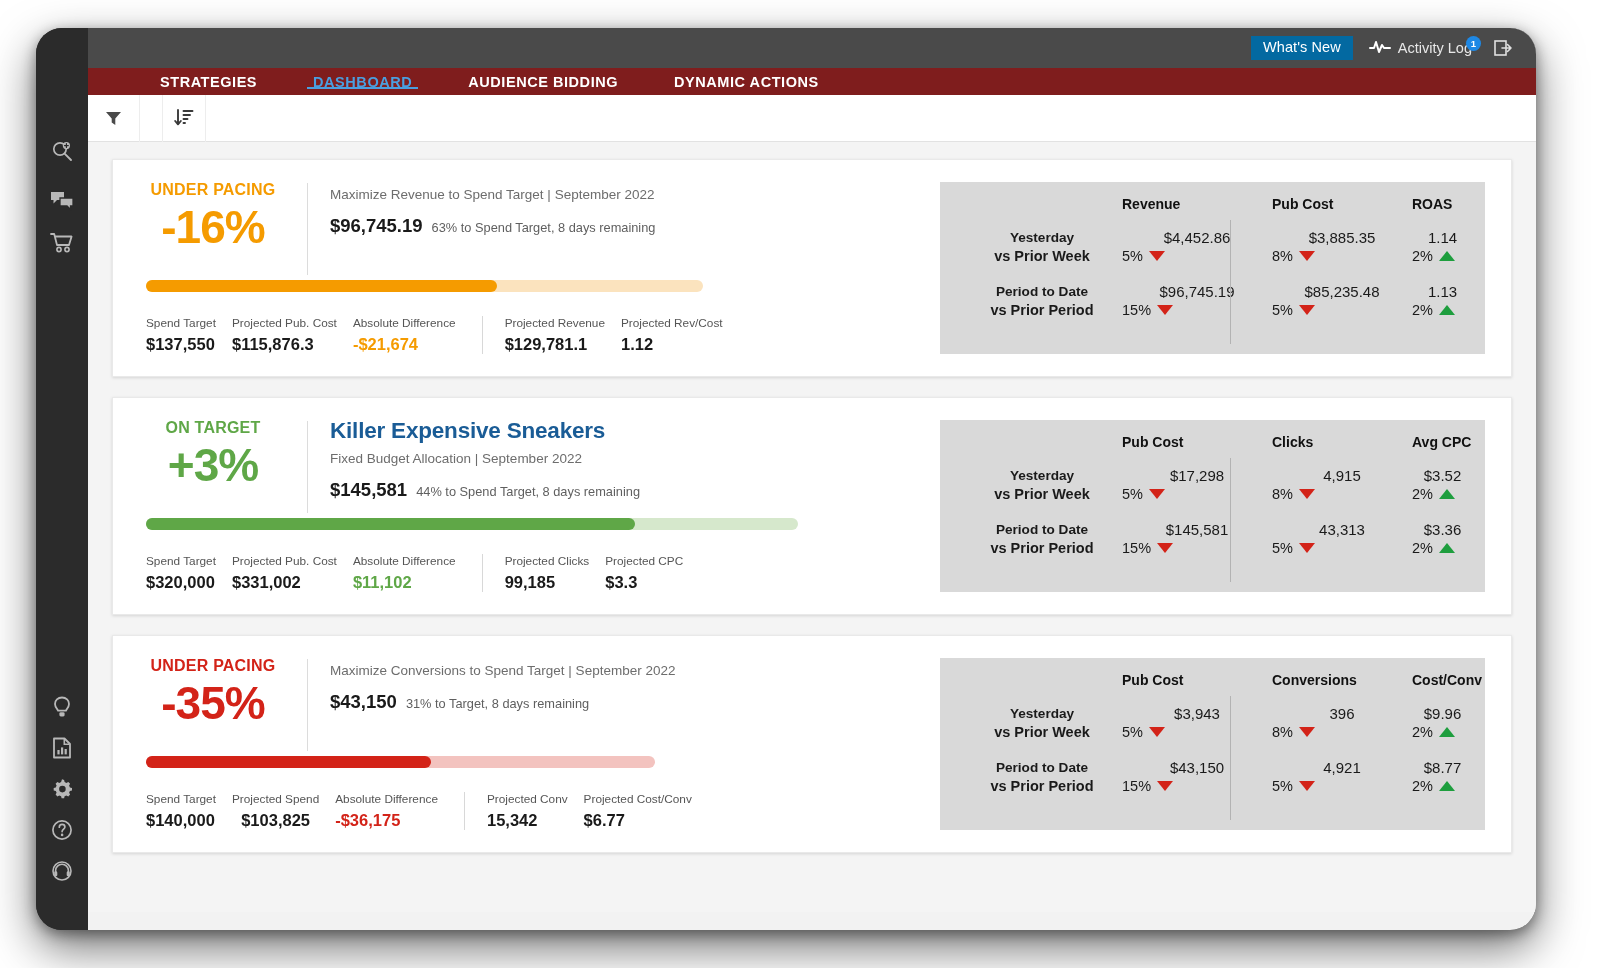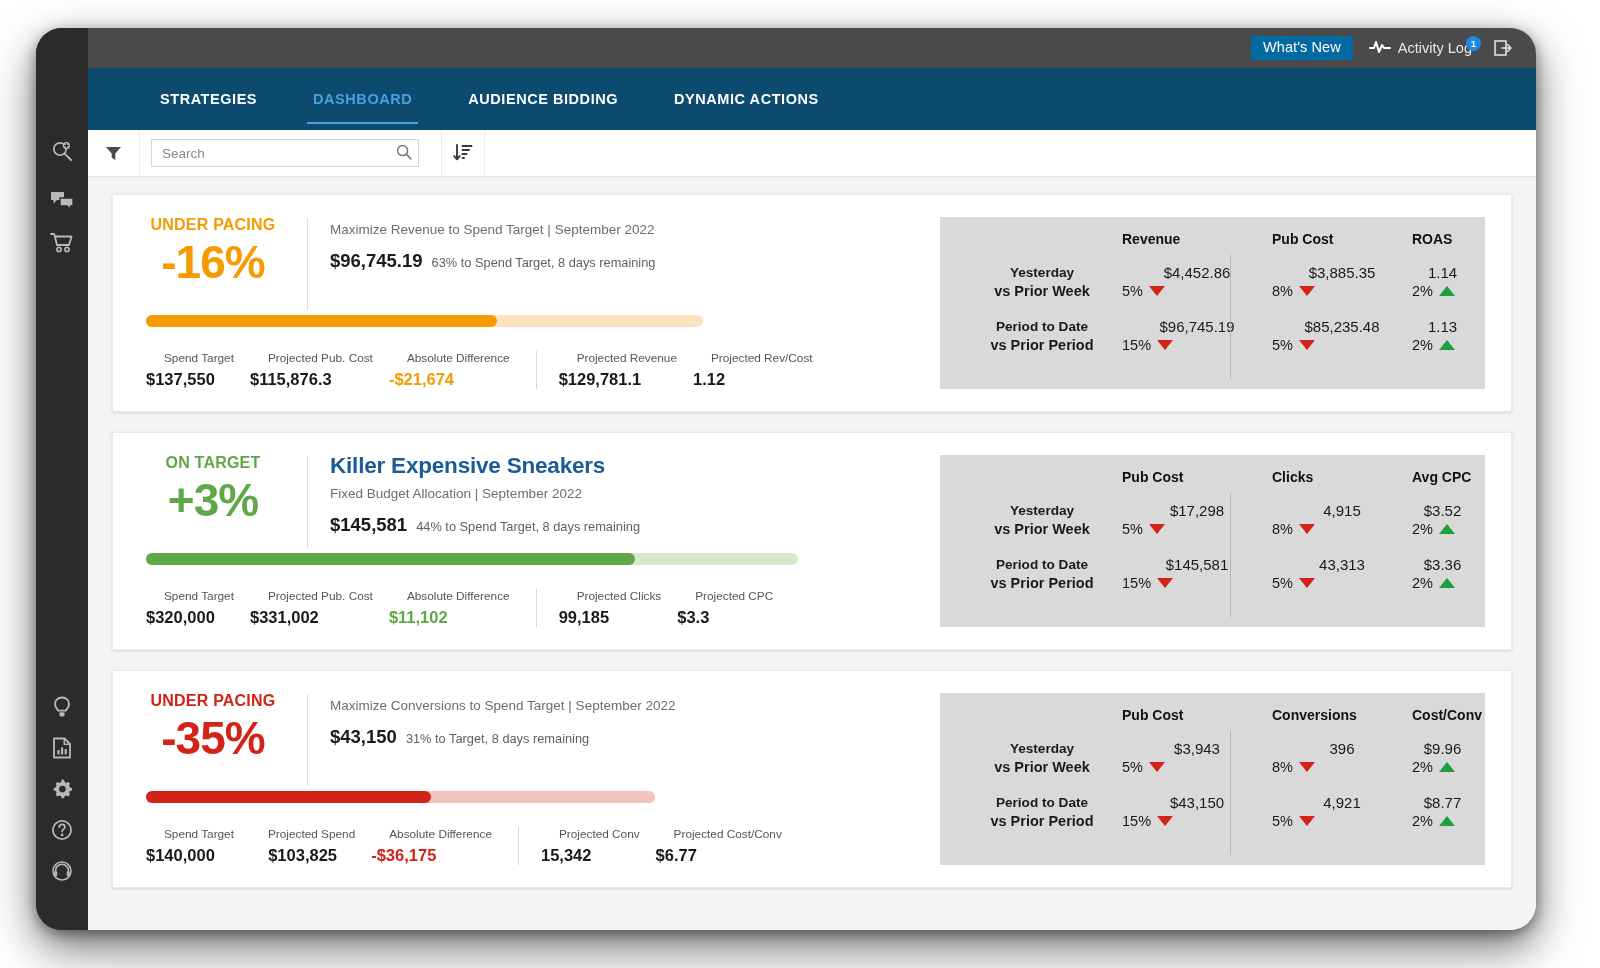--- a/index.html
+++ b/index.html
@@ -79,22 +79,22 @@
     background: #1e88e5; color: #fff;
     border-radius: 50%;
     font-size: 9.5px;
     display: flex; align-items: center; justify-content: center;
     font-weight: bold;
   }
   .logout-ico { color:#e0e0e0; display:flex; align-items:center; cursor:pointer; margin-left: 6px;}
 
   
   #nav-tabs {
-    height: 62px;
-    background: #0c4a6e;
+    height: 27px;
+    background: #7f1d1d;
     display: flex; align-items: stretch;
     padding-left: 44px;
   }
   .nav-tab {
     display: flex; align-items: center;
     color: #ffffff;
     font-size: 14.5px;
     font-weight: bold;
     letter-spacing: 0.55px;
     padding: 0 28px;
@@ -244,21 +244,20 @@
     align-items: flex-start;
   }
   .stat {
     margin-right: 16px;
   }
   .stat-label {
     font-size: 11.8px;
     color: #555555;
     white-space: nowrap;
     line-height: 1.2;
-    margin-left: 18px;
   }
   .stat-value {
     font-size: 16.5px;
     font-weight: bold;
     color: #1a1a1a;
     margin-top: 5px;
     white-space: nowrap;
   }
   .stat-divider {
     width: 1px;
@@ -409,29 +408,20 @@
       <div class="nav-tab">AUDIENCE BIDDING</div>
       <div class="nav-tab">DYNAMIC ACTIONS</div>
     </div>
 
     <div id="toolbar">
       <div id="filter-button">
         <svg width="17" height="17" viewBox="0 0 17 17">
             <path d="M1 2 H16 L10.3 8.4 V15 L6.7 12.6 V8.4 Z" fill="#4a4a4a"></path>
           </svg>
       </div>
-      <div id="search-wrap">
-        <input id="search-input" type="text" placeholder="Search" style="">
-        <span id="search-icon">
-          <svg width="16" height="16" viewBox="0 0 16 16">
-              <circle cx="6.6" cy="6.6" r="5" stroke="#777" stroke-width="1.5" fill="none"></circle>
-              <path d="M10.4 10.4 L15 15" stroke="#777" stroke-width="1.5" stroke-linecap="round"></path>
-            </svg>
-        </span>
-      </div>
       <div id="sort-button">
         <svg width="20" height="20" viewBox="0 0 20 20">
           <path d="M4 2 V16 M1.2 13 L4 16.3 L6.8 13" stroke="#3a3a3a" stroke-width="1.9" fill="none" stroke-linecap="round" stroke-linejoin="round"></path>
           <path d="M9.5 3 H18.5 M9.5 7 H16 M9.5 11 H13.5 M9.5 15 H11" stroke="#3a3a3a" stroke-width="1.9" stroke-linecap="round"></path>
         </svg>
       </div>
     </div>
 
     <div id="content">
         <div class="card">

